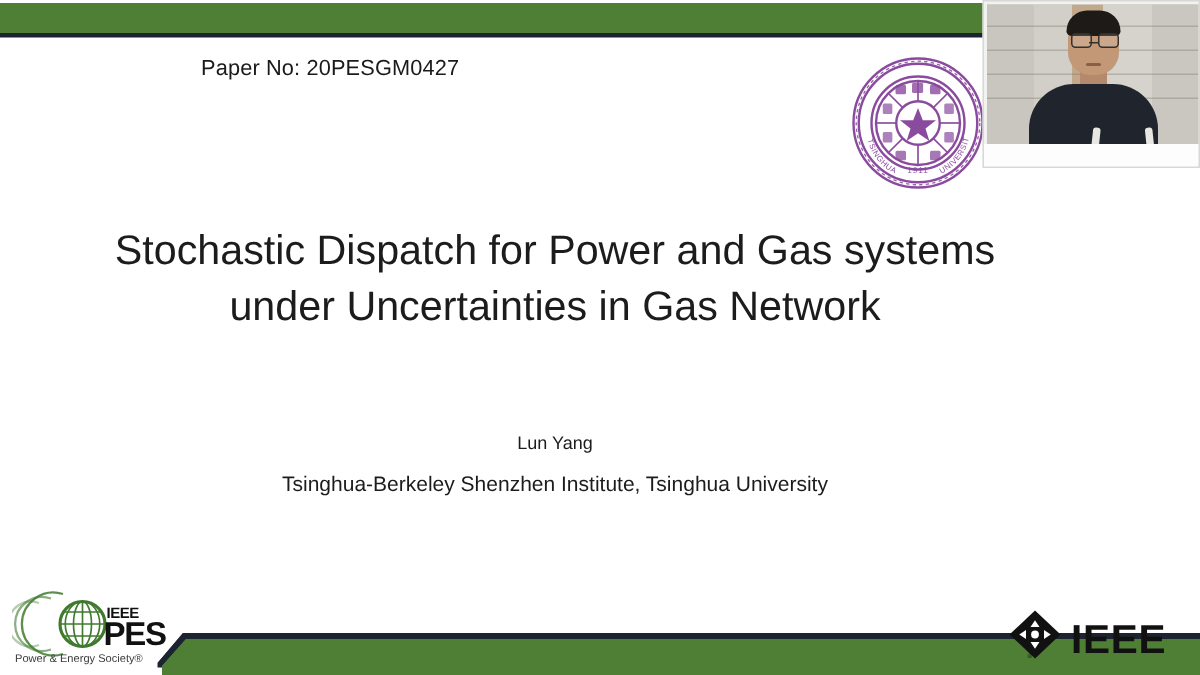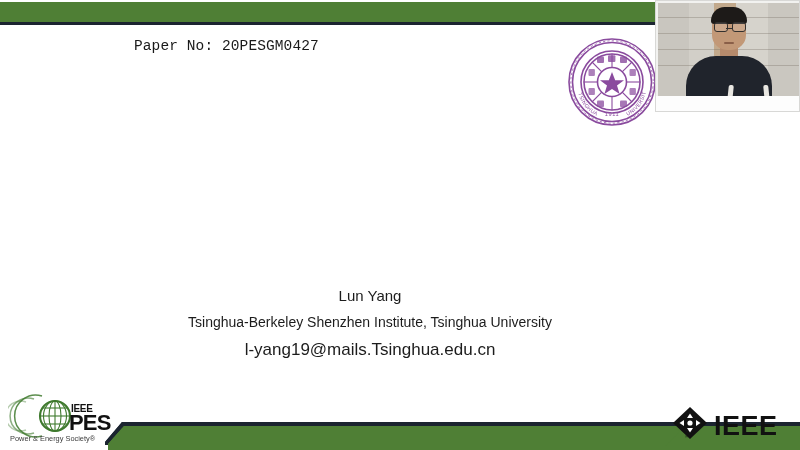--- a/index.html
+++ b/index.html
@@ -41,21 +41,20 @@
 
   
   .paper-no {
     position: absolute;
     left: 134px;
     top: 38px;
     font-size: 14.5px;
     color: #1a1a1a;
     letter-spacing: 0.1px;
     white-space: nowrap;
-    font-family: Liberation Mono, monospace;
   }
 
   
   .seal {
     position: absolute;
     left: 566px;
     top: 36px;
     width: 92px;
     height: 92px;
   }
@@ -79,21 +78,21 @@
 
   
   .author-block {
     position: absolute;
     left: 60px;
     top: 282px;
     width: 620px;
     text-align: center;
   }
   .author-name {
-    font-size: 15px;
+    font-size: 12px;
     line-height: 27px;
     color: #1c1c1c;
   }
   .author-affil {
     font-size: 14px;
     line-height: 27px;
     color: #1c1c1c;
   }
   .author-email {
     font-size: 17px;
@@ -316,25 +315,28 @@
       <text font-size="5.2" fill="#8a4b9e" font-family="'Liberation Sans', sans-serif" letter-spacing="0.4">
         <textPath href="#arcLeft" startOffset="4%">TSINGHUA</textPath>
       </text>
       <text font-size="5.2" fill="#8a4b9e" font-family="'Liberation Sans', sans-serif" letter-spacing="0.4">
         <textPath href="#arcRight" startOffset="2%">UNIVERSITY</textPath>
       </text>
       <text x="46" y="79.5" font-size="5.6" fill="#8a4b9e" text-anchor="middle" font-family="'Liberation Sans', sans-serif" letter-spacing="0.6">1911</text>
     </svg>
   </div>
 
+  <div class="title-block">
+    <div class="title-line">Stochastic Dispatch for Power and Gas systems</div>
+    <div class="title-line">under Uncertainties in Gas Network</div>
+  </div>
 
   <div class="author-block">
     <div class="author-name">Lun Yang</div>
     <div class="author-affil">Tsinghua-Berkeley Shenzhen Institute, Tsinghua University</div>
-    <div class="author-email">l-yang19@mails.Tsinghua.edu.cn</div>
   </div>
 
   <div class="bottom-band">
     <svg viewBox="0 0 800 46" width="800" height="46">
       <polygon points="105,38 122,18 800,18 800,38" fill="#1b2430"></polygon>
       <polygon points="105,38 122,18 668,18 682,24 668,41 105,41" fill="#1b2430"></polygon>
       <polygon points="108,40 124,22 800,22 800,46 108,46" fill="#4f7f35"></polygon>
       <polygon points="108,40 124,22 665,22 680,27 664,44 108,44" fill="#4f7f35"></polygon>
       <polygon points="0,46 800,46 800,46 0,46" fill="#4f7f35"></polygon>
       <rect x="108" y="42" width="560" height="4" fill="#4f7f35"></rect>

